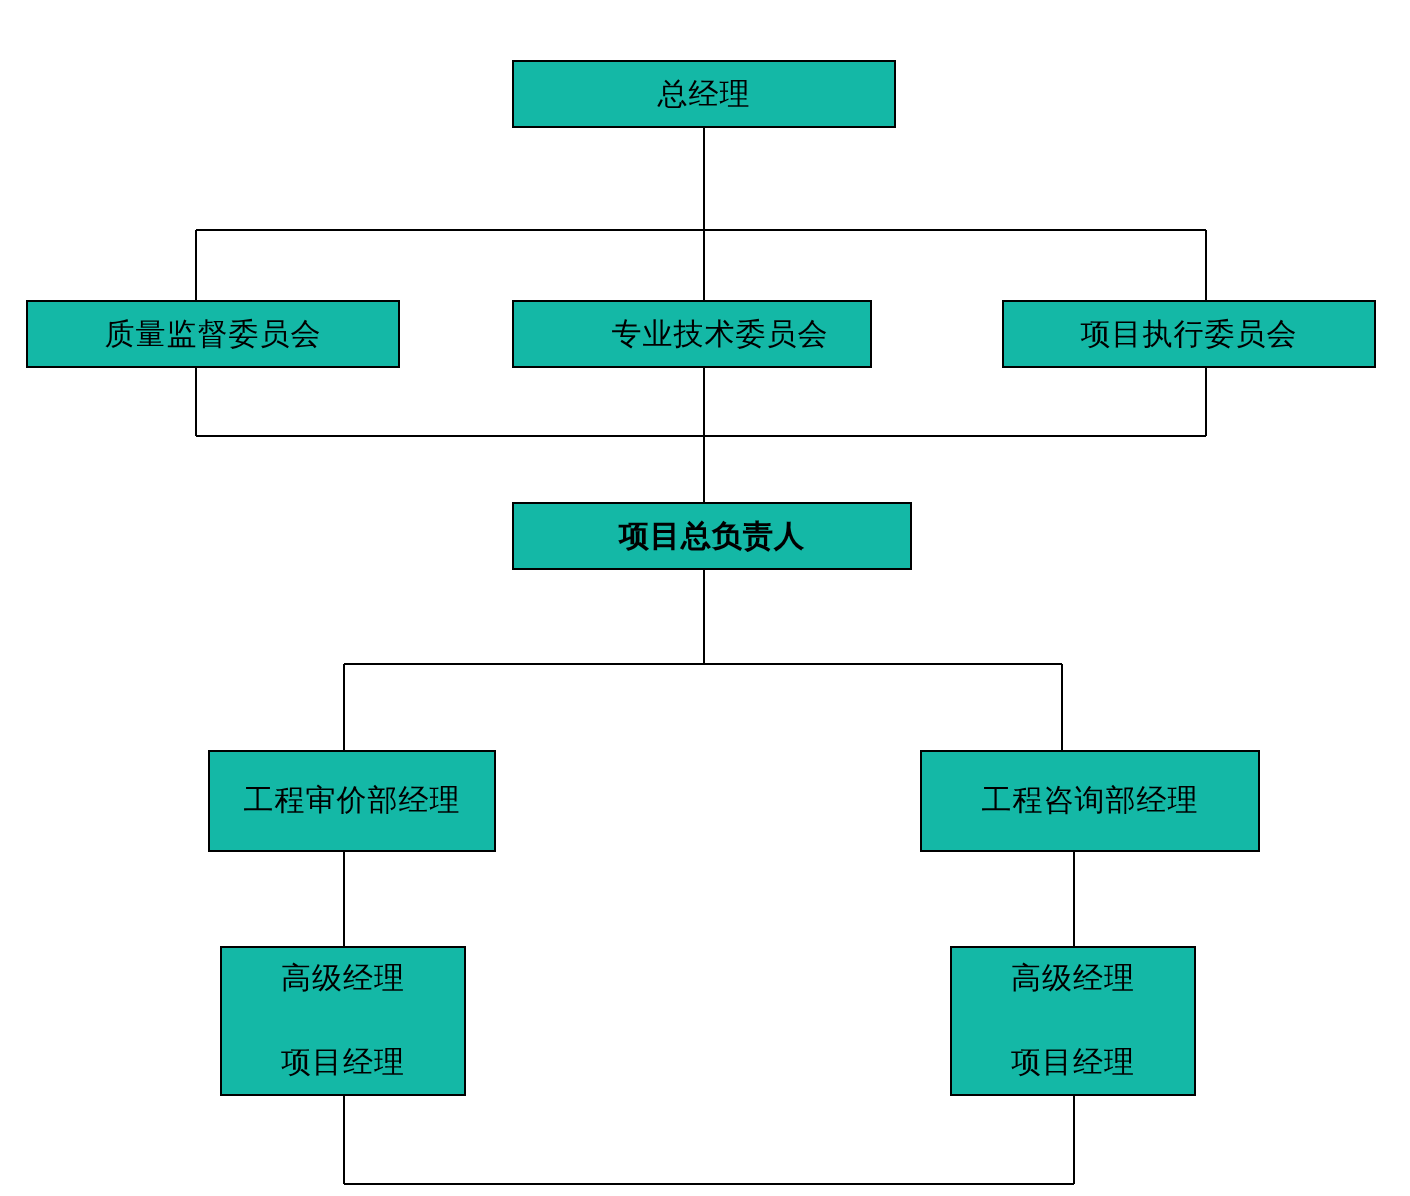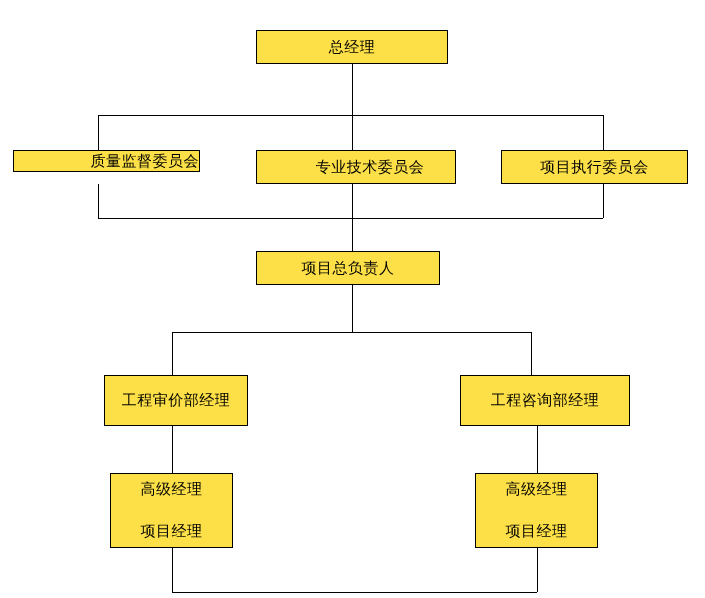--- a/index.html
+++ b/index.html
@@ -20,21 +20,21 @@
     left: 0;
     top: 0;
     width: 705px;
     height: 598px;
     pointer-events: none;
   }
   .node-box {
     position: absolute;
     box-sizing: border-box;
     border: 1px solid #000000;
-    background: #fde047;
+    background: #14b8a6;
     display: flex;
     flex-direction: column;
     align-items: center;
     justify-content: center;
     color: #000000;
     font-size: 15px;
     line-height: 1.25;
     letter-spacing: 0.5px;
     white-space: nowrap;
   }
@@ -68,30 +68,30 @@
       <line x1="172" y1="426" x2="172" y2="473" stroke="#000000" stroke-width="1" shape-rendering="crispEdges"></line>
       <line x1="537" y1="426" x2="537" y2="473" stroke="#000000" stroke-width="1" shape-rendering="crispEdges"></line>
       <line x1="172" y1="548" x2="172" y2="592" stroke="#000000" stroke-width="1" shape-rendering="crispEdges"></line>
       <line x1="537" y1="548" x2="537" y2="592" stroke="#000000" stroke-width="1" shape-rendering="crispEdges"></line>
       <line x1="172" y1="592" x2="537" y2="592" stroke="#000000" stroke-width="1" shape-rendering="crispEdges"></line>
     </svg>
   <div id="node-layer">
       <div class="node-box" style="left: 256px; top: 30px; width: 192px; height: 34px;">
         <span class="node-label">总经理</span>
       </div>
-      <div class="node-box" style="left: 13px; top: 150px; width: 187px; height: 22px; align-items: flex-end;">
+      <div class="node-box" style="left: 13px; top: 150px; width: 187px; height: 34px;">
         <span class="node-label">质量监督委员会</span>
       </div>
-      <div class="node-box" style="left: 256px; top: 150px; width: 200px; height: 34px; padding-left: 28px;">
+      <div class="node-box" style="left: 256px; top: 150px; width: 180px; height: 34px; padding-left: 28px;">
         <span class="node-label">专业技术委员会</span>
       </div>
       <div class="node-box" style="left: 501px; top: 150px; width: 187px; height: 34px;">
         <span class="node-label">项目执行委员会</span>
       </div>
-      <div class="node-box" style="left: 256px; top: 251px; width: 184px; height: 34px;">
+      <div class="node-box" style="left: 256px; top: 251px; width: 200px; height: 34px; font-weight: bold;">
         <span class="node-label">项目总负责人</span>
       </div>
       <div class="node-box" style="left: 104px; top: 375px; width: 144px; height: 51px;">
         <span class="node-label">工程审价部经理</span>
       </div>
       <div class="node-box" style="left: 460px; top: 375px; width: 170px; height: 51px;">
         <span class="node-label">工程咨询部经理</span>
       </div>
       <div class="node-box two-line" style="left: 110px; top: 473px; width: 123px; height: 75px;">
         <span class="node-label">高级经理</span>

